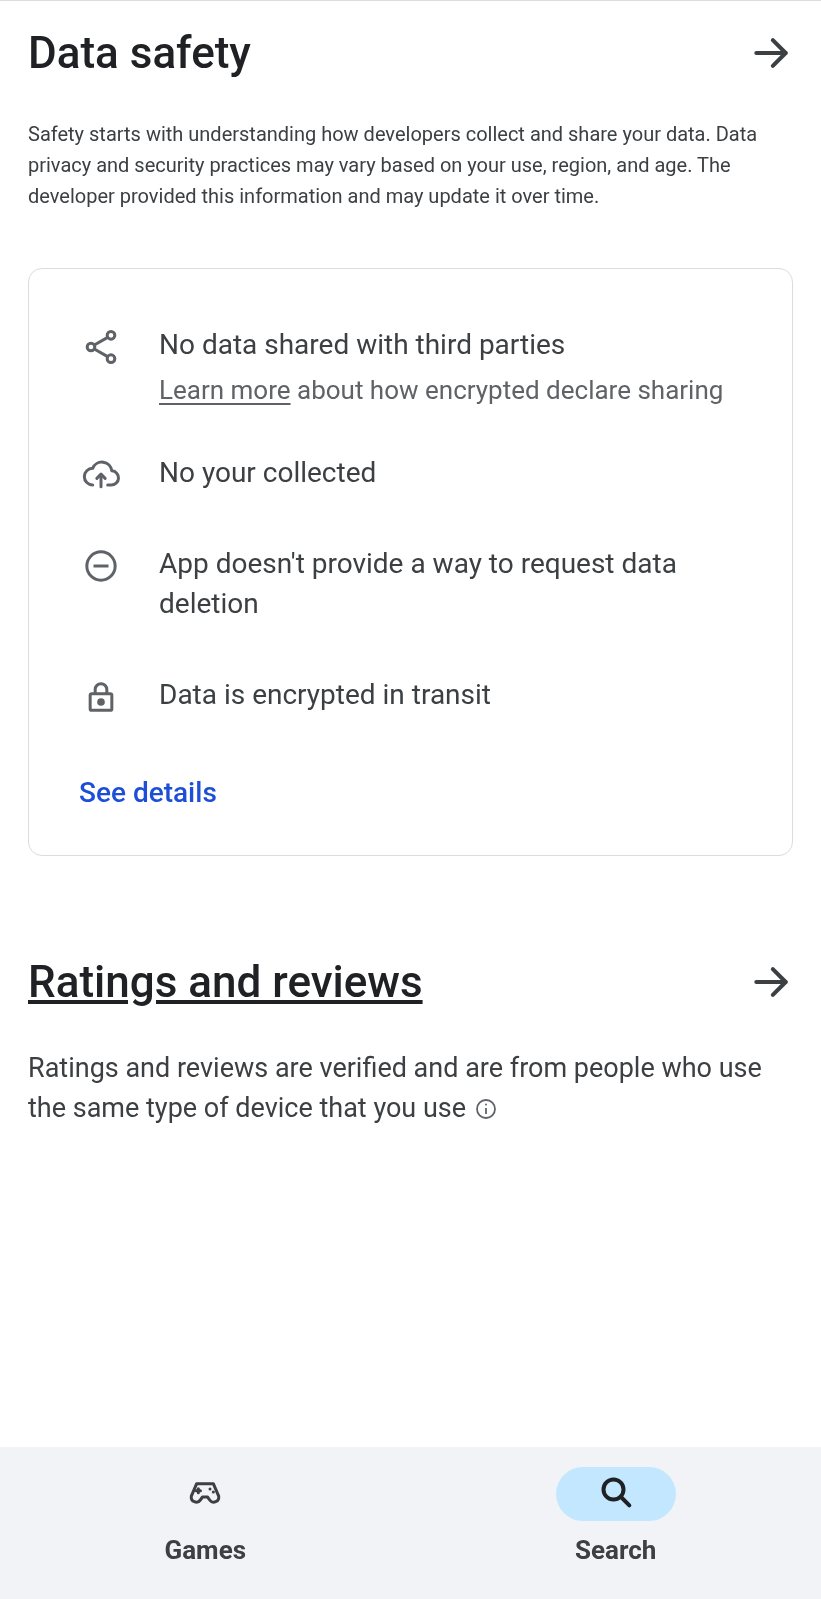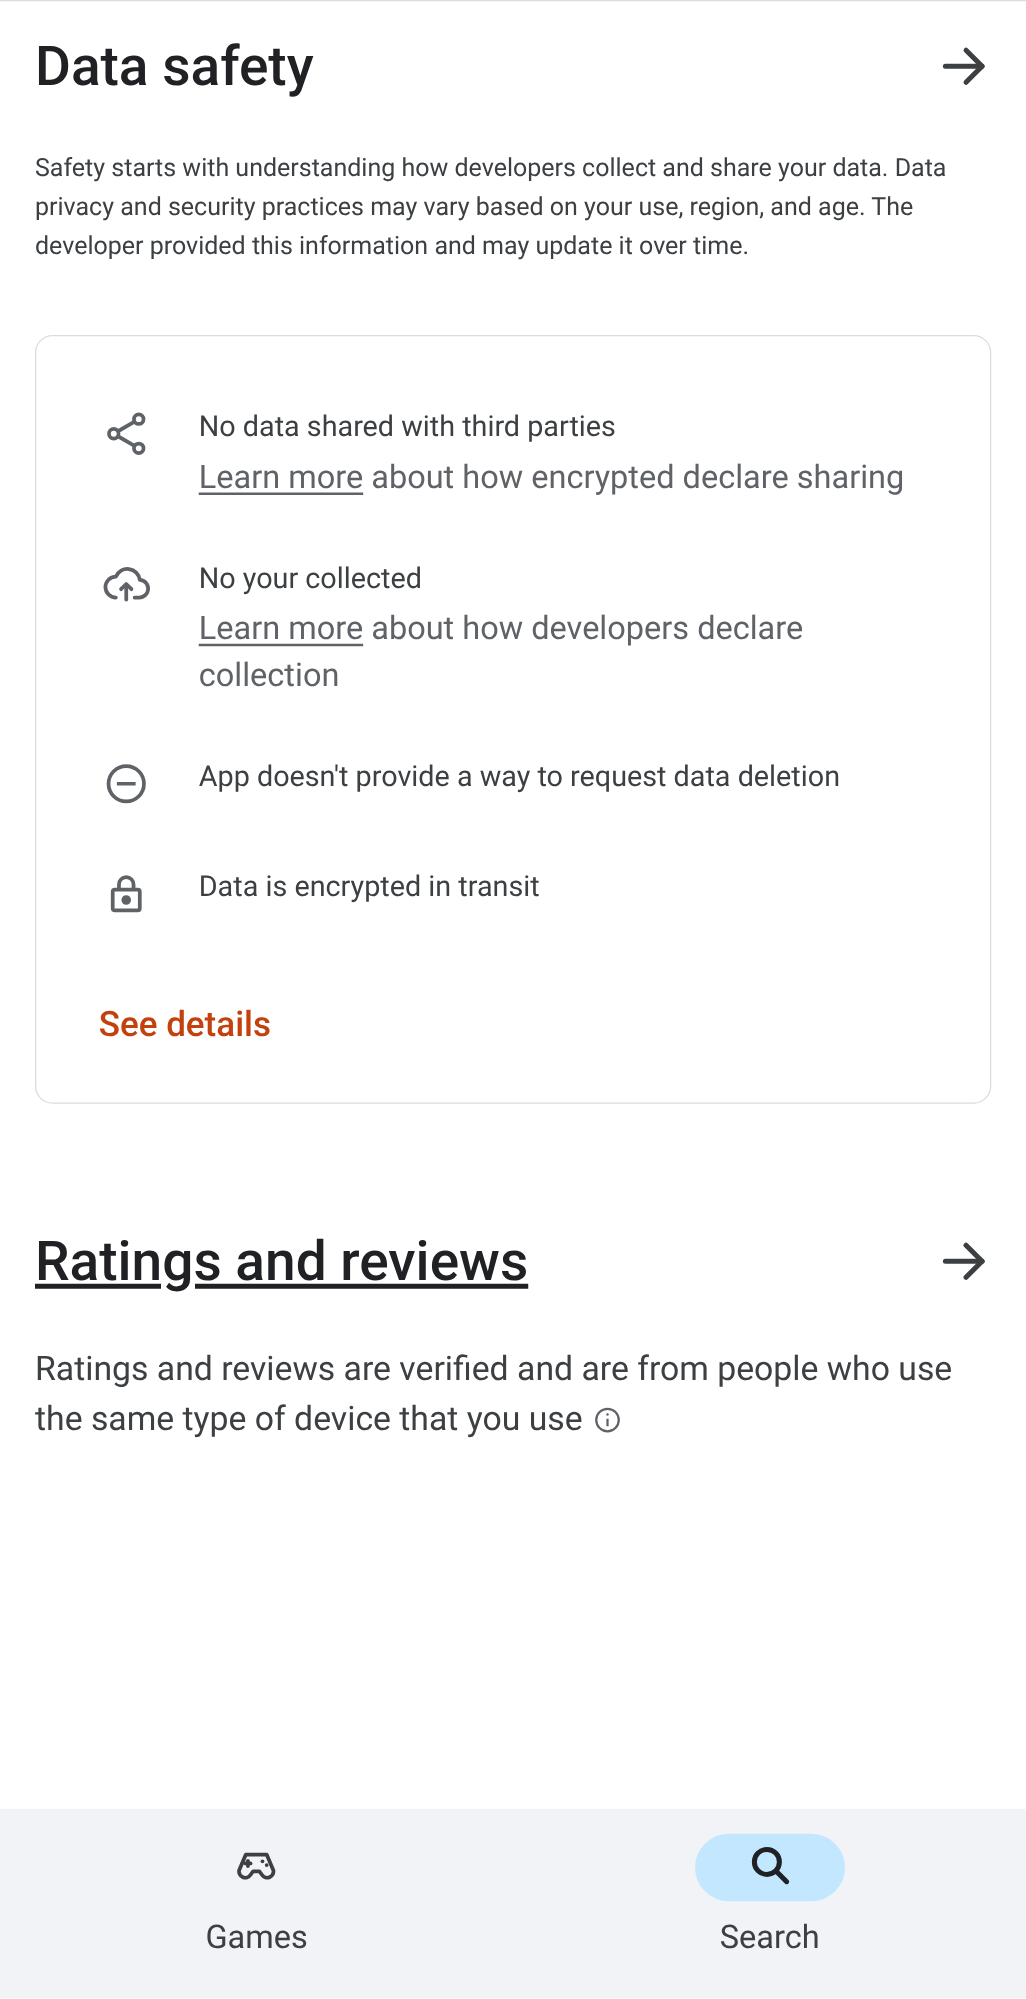--- a/index.html
+++ b/index.html
@@ -53,43 +53,43 @@
     height: 44px;
     flex: 0 0 44px;
     display: flex;
     align-items: center;
     justify-content: center;
     color: #5f6368;
   }
   .row-icon svg { width: 40px; height: 40px; }
   .row-body { flex: 1; }
   .row-title {
-    font-size: 23px;
+    font-size: 28px;
     color: #3c4043;
     margin-bottom: 6px;
     line-height: 1.45;
   }
   .row-sub {
     font-size: 26px;
     color: #5f6368;
     line-height: 1.45;
   }
   .row-sub a, .learn-more {
     color: #5f6368;
     text-decoration: underline;
     text-decoration-thickness: 1.5px;
     text-underline-offset: 4px;
     text-align: right;
   }
   .see-details {
-    color: #c2410c;
+    color: #1d4ed8;
     font-size: 28px;
     font-weight: 500;
     display: inline-block;
-    margin-top: 20px;
+    margin-top: 8px;
   }
   .ratings-header { margin-bottom: 40px; text-decoration: underline; }
   .ratings-desc {
     font-size: 27px;
     line-height: 1.5;
     color: #3c4043;
   }
   .info-inline {
     display: inline-flex;
     vertical-align: middle;
@@ -124,21 +124,21 @@
     height: 54px;
     border-radius: 30px;
     display: flex;
     align-items: center;
     justify-content: center;
   }
   .nav-item.active .nav-icon-wrap { background: #c2e7ff; }
   .nav-icon-wrap svg { width: 40px; height: 40px; }
   .nav-label {
     font-size: 26px;
-    font-weight: 400;
+    font-weight: 700;
     color: #3c4043;
   }
 </style>
 </head>
 <body>
 
 <div class="content">
 
   <div class="section-header">
     <h2>Data safety</h2>
@@ -173,21 +173,20 @@
     <div class="card-row">
       <div class="row-icon">
         <svg viewBox="0 0 24 24" fill="none" stroke="currentColor" stroke-width="1.8" stroke-linecap="round" stroke-linejoin="round">
             <path d="M7 18a5 5 0 0 1 0-10 6 6 0 0 1 11.5 1.5A4 4 0 0 1 18 18h-2"></path>
             <polyline points="9.5 14 12 11.5 14.5 14"></polyline>
             <line x1="12" y1="11.8" x2="12" y2="19"></line>
           </svg>
       </div>
       <div class="row-body">
         <div class="row-title">No your collected</div>
-        <div class="row-sub"><span class="learn-more">Learn more</span><span> about how developers declare collection</span></div>
       </div>
     </div>
 
     <div class="card-row">
       <div class="row-icon">
         <svg viewBox="0 0 24 24" fill="none" stroke="currentColor" stroke-width="1.8">
             <circle cx="12" cy="12" r="8.5"></circle>
             <line x1="7.5" y1="12" x2="16.5" y2="12"></line>
           </svg>
       </div>

